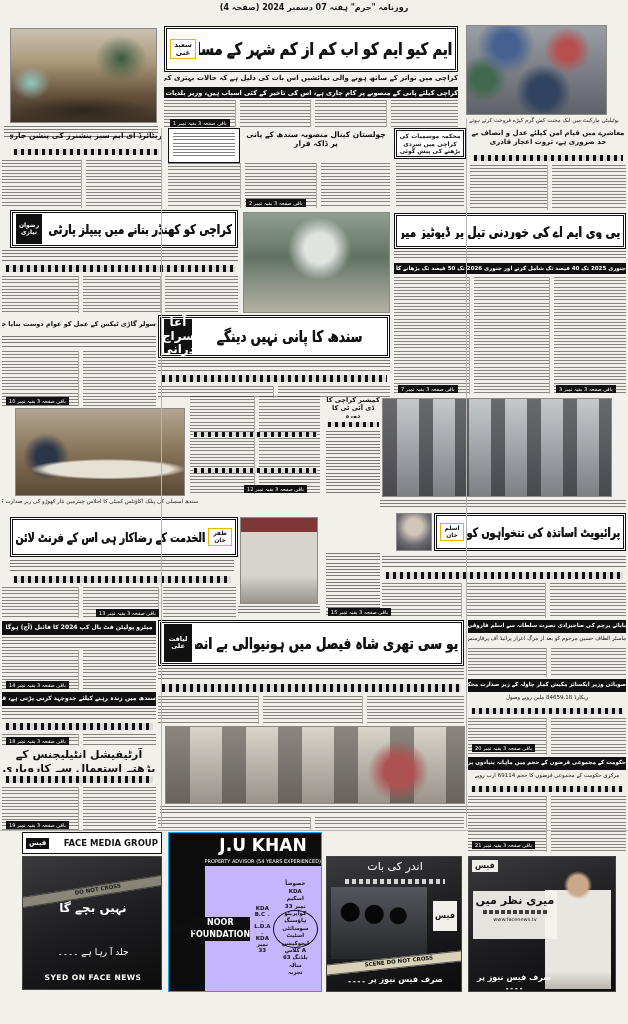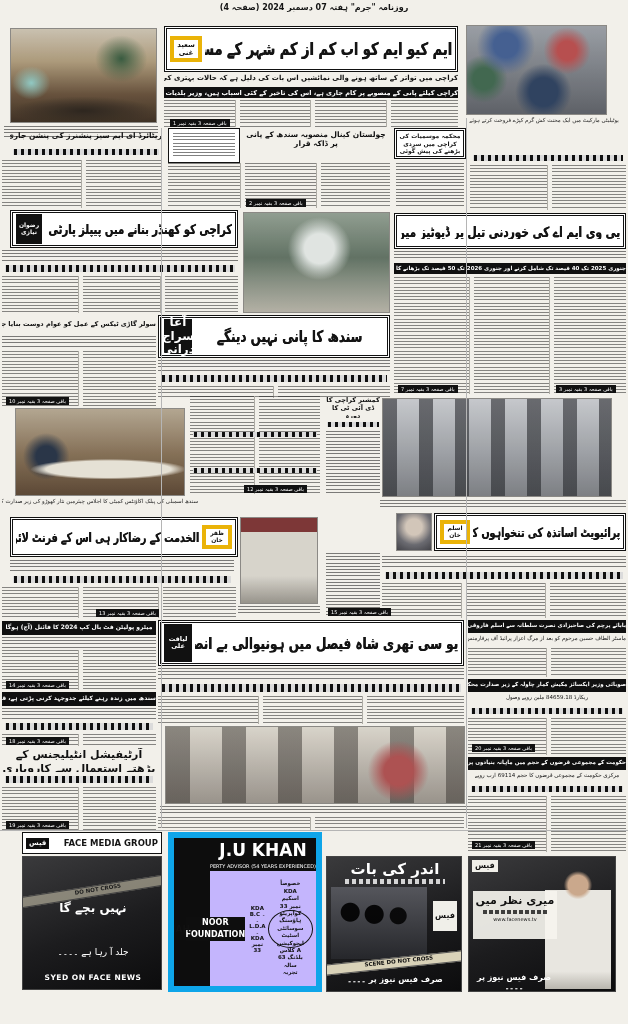--- a/index.html
+++ b/index.html
@@ -9,21 +9,21 @@
   
   .gk{position:absolute;background-image:repeating-linear-gradient(180deg,rgba(25,25,25,.55) 0 1px,transparent 1px 3.2px);}
   .gkw{position:absolute;background-color:#101010;background-image:repeating-linear-gradient(90deg,rgba(255,255,255,.85) 0 4px,rgba(255,255,255,0) 4px 7px);background-clip:content-box;padding:2px 3px;}
   .cols{position:absolute;display:flex;gap:4px;}
   .cols>div{flex:1;background-image:repeating-linear-gradient(180deg,rgba(25,25,25,.5) 0 1px,transparent 1px 3.2px);}
   .cols>div+div{border-right:1px solid #adaba4;padding-right:3px;}
   
   .hbox{position:absolute;border:3px double #111;background:#fff;display:flex;align-items:center;gap:3px;padding:1px 3px;box-sizing:border-box;}
   .orn{flex:1;font-weight:900;text-align:center;white-space:nowrap;overflow:hidden;transform:scaleY(1.35);letter-spacing:-.3px;text-shadow:.4px 0 currentColor;}
   .lblB{background:#111;color:#fff;font-weight:bold;text-align:center;line-height:1.15;padding:1px 2px;align-self:stretch;display:flex;align-items:center;justify-content:center;}
-  .lblW{background:#fff;color:#111;border:4px solid #eab308;font-weight:bold;text-align:center;line-height:1.15;padding:1px 2px;}
+  .lblW{background:#fff;color:#111;border:1px solid #eab308;font-weight:bold;text-align:center;line-height:1.15;padding:1px 2px;}
   .bh{position:absolute;font-weight:bold;color:#101010;text-align:center;overflow:hidden;line-height:1.25;}
   .rvb{position:absolute;background:#101010;color:#fff;font-weight:bold;text-align:center;white-space:nowrap;overflow:hidden;box-sizing:border-box;padding-top:2px;}
   .cap{position:absolute;font-size:5.5px;color:#222;text-align:center;white-space:nowrap;overflow:hidden;}
   .tl{position:absolute;font-size:5.5px;color:#141414;text-align:center;white-space:nowrap;overflow:hidden;}
   .chip{position:absolute;background:#111;color:#fff;font-size:5px;line-height:8px;height:8px;padding:0 3px;white-space:nowrap;overflow:hidden;z-index:3;}
   .rule{position:absolute;background:#b5b5b5;}
   
   .ph{position:absolute;overflow:hidden;border:1px solid #8c8a84;box-sizing:border-box;filter:saturate(.8) contrast(.95);}
   .ph-meeting{background:radial-gradient(ellipse 30% 42% at 76% 32%,#2e5c38 0%,rgba(46,92,56,0) 60%),radial-gradient(ellipse 22% 30% at 14% 58%,#86d0c8 0%,rgba(134,208,200,0) 60%),radial-gradient(ellipse 70% 22% at 50% 88%,#2b2118 0%,rgba(43,33,24,0) 70%),linear-gradient(180deg,#cfc4ae 0%,#b39b72 35%,#6b4f33 70%,#3e2d1c 100%);}
   .ph-vendor{background:radial-gradient(circle at 72% 28%,#cf4747 0 8%,rgba(207,71,71,0) 20%),radial-gradient(circle at 28% 22%,#3b5fa0 0 10%,rgba(59,95,160,0) 24%),radial-gradient(circle at 55% 75%,#274066 0 14%,rgba(39,64,102,0) 28%),radial-gradient(circle at 12% 60%,#37694a 0 8%,rgba(55,105,74,0) 18%),linear-gradient(180deg,#9aa0a8,#5c6068);}
@@ -31,21 +31,21 @@
   .ph-pac{background:radial-gradient(ellipse 62% 16% at 55% 70%,#ece6d6 0 60%,rgba(236,230,214,0) 75%),radial-gradient(circle at 18% 55%,#23334a 0 7%,rgba(35,51,74,0) 16%),linear-gradient(180deg,#b9a88c 0%,#8a6f4e 52%,#5f452c 100%);}
   .ph-police{background:repeating-linear-gradient(90deg,rgba(22,24,30,.55) 0 14px,rgba(22,24,30,0) 14px 36px),linear-gradient(180deg,#c9ccd1 0%,#9fa3a9 55%,#7c7f85 100%);}
   .ph-event{background:linear-gradient(180deg,#8c2f2f 0 16%,#dcd8cd 16% 68%,#9a958a 100%),repeating-linear-gradient(90deg,rgba(60,55,50,.35) 0 10px,rgba(60,55,50,0) 10px 26px);}
   .ph-flowers{background:radial-gradient(circle at 78% 58%,#c24a4a 0 6%,rgba(194,74,74,0) 13%),repeating-linear-gradient(90deg,rgba(40,35,30,.45) 0 24px,rgba(40,35,30,0) 24px 56px),linear-gradient(180deg,#ded8cb,#9c948a);}
   .ph-portrait{background:radial-gradient(circle at 50% 36%,#d9c9b8 0 28%,#6a6a72 62%,#3f3f46 100%);}
   
   .adDark{position:absolute;background:linear-gradient(160deg,#3a3a3c 0%,#1c1c1e 55%,#0c0c0d 100%);border:1px solid #444;box-sizing:border-box;color:#fff;overflow:hidden;}
   .faceHdr{position:absolute;background:#fff;border:1px solid #111;display:flex;align-items:center;justify-content:space-between;box-sizing:border-box;padding:1px 3px;}
   .logoChip{background:#0e0e0e;color:#fff;font-weight:bold;text-align:center;line-height:1;padding:2px 3px;font-size:7px;}
   .tape{position:absolute;background:#d9d2b8;color:#111;font-weight:bold;text-align:center;white-space:nowrap;overflow:hidden;border-top:1px solid #555;border-bottom:1px solid #555;}
-  .ju{position:absolute;background:#0d0d0d;border:6px solid #0ea5e9;box-sizing:border-box;display:flex;flex-direction:column;overflow:hidden;padding-left:36px;}
+  .ju{position:absolute;background:#0d0d0d;border:1px solid #0ea5e9;box-sizing:border-box;display:flex;flex-direction:column;overflow:hidden;padding-left:36px;}
   .ju .body{background:#c4b5fd;color:#111;flex:1;display:flex;flex-direction:row;align-items:center;padding:2px 3px;gap:2px;box-sizing:border-box;}
   .oval{border:1px solid #111;border-radius:50%;width:132px;height:38px;display:flex;align-items:center;justify-content:center;text-align:center;font-size:5.5px;font-weight:bold;padding:2px 8px;box-sizing:border-box;line-height:1.35;}
   .suitman{position:absolute;right:4px;top:14px;width:66px;height:118px;background:radial-gradient(circle at 50% 12%,#caa88c 0 9%,rgba(202,168,140,0) 13%),linear-gradient(180deg,rgba(20,20,20,0) 0 16%,#e8e6e0 16% 85%,#b9b6ae 100%);border-radius:4px 4px 0 0;}
 </style>
 </head>
 <body>
 
 <div id="page">
 
   <div class="abs" style="left:0;top:3px;width:628px;height:13px;text-align:center;font-size:8px;font-weight:bold;">روزنامہ "جرم" ہفتہ 07 دسمبر 2024 (صفحہ 4)</div>
@@ -84,20 +84,21 @@
     <div></div>
       <div></div>
     <div></div>
   </div>
 
   <div class="abs" style="left:394px;top:128px;width:72px;height:31px;border:3px double #111;background:#fff;display:flex;align-items:center;box-sizing:border-box;">
     <div style="width:100%;font-size:6px;font-weight:bold;text-align:center;line-height:1.3;overflow:hidden;">محکمہ موسمیات کی کراچی میں سردی بڑھنے کی پیش گوئی</div>
   </div>
   <div class="gk" style="left:396px;top:163px;width:68px;height:45px;"></div>
 
+  <div class="bh" style="left:470px;top:129px;width:156px;height:22px;font-size:7px;">معاشرے میں قیام امن کیلئے عدل و انصاف بے حد ضروری ہے، ثروت اعجاز قادری</div>
   <div class="gkw" style="left:470px;top:153px;width:150px;height:6px;"></div>
   <div class="cols" style="left:470px;top:165px;width:156px;height:45px;">
     <div></div>
       <div></div>
   </div>
 
   <div class="hbox" style="left:10px;top:210px;width:228px;height:38px;">
     <div class="orn" style="font-size:10px;">کراچی کو کھنڈر بنانے میں پیپلز پارٹی نے کوئی کسر نہیں چھوڑی</div>
     <div class="lblB" style="width:22px;font-size:6px;">رضوان نیازی</div>
   </div>
@@ -287,21 +288,21 @@
         <div style="display:flex;flex-direction:column;align-items:center;">
           <div style="background:#0e0e0e;color:#fff;font-size:4.5px;padding:0 2px;white-space:nowrap;">Syed Law Chamber</div>
           <div style="font-size:4.5px;">(Advocate)</div>
         </div>
       </div>
       <div style="background:#0e0e0e;color:#fff;font-size:6.5px;font-weight:bold;text-align:center;width:146px;line-height:11px;white-space:nowrap;overflow:hidden;">0300-2262198,0312-4812036,021-34812036</div>
     </div>
   </div>
 
   <div class="adDark" style="left:326px;top:856px;width:136px;height:136px;">
-    <div class="abs" style="left:0;top:3px;width:136px;text-align:center;font-size:15px;font-weight:bold;">اندر کی بات</div>
+    <div class="abs" style="left:0;top:3px;width:136px;text-align:center;font-size:11px;font-weight:normal;">اندر کی بات</div>
     <div class="abs" style="left:18px;top:22px;width:100px;height:5px;background-image:repeating-linear-gradient(90deg,rgba(255,255,255,.8) 0 4px,transparent 4px 7px);"></div>
     <div class="abs" style="left:4px;top:30px;width:96px;height:72px;background:radial-gradient(circle at 20% 35%,rgba(0,0,0,.9) 0 9px,transparent 10px),radial-gradient(circle at 45% 38%,rgba(0,0,0,.9) 0 9px,transparent 10px),radial-gradient(circle at 70% 40%,rgba(0,0,0,.85) 0 8px,transparent 9px),linear-gradient(180deg,#55565c,#26272b);"></div>
     <div class="abs logoChip" style="right:4px;top:44px;width:18px;height:26px;font-size:8px;display:flex;align-items:center;justify-content:center;background:#f0efe9;color:#111;">فیس</div>
     <div class="tape" style="left:-8px;top:100px;width:160px;height:9px;font-size:5.5px;transform:rotate(-6deg);">SCENE DO NOT CROSS</div>
     <div class="abs" style="left:0;top:118px;width:136px;text-align:center;font-size:8px;font-weight:bold;">صرف فیس نیوز پر ۔۔۔۔</div>
   </div>
 
   <div class="adDark" style="left:468px;top:856px;width:148px;height:136px;">
     <div class="abs logoChip" style="left:3px;top:3px;font-size:8px;background:#f0efe9;color:#111;">فیس</div>
     <div class="suitman"></div>

